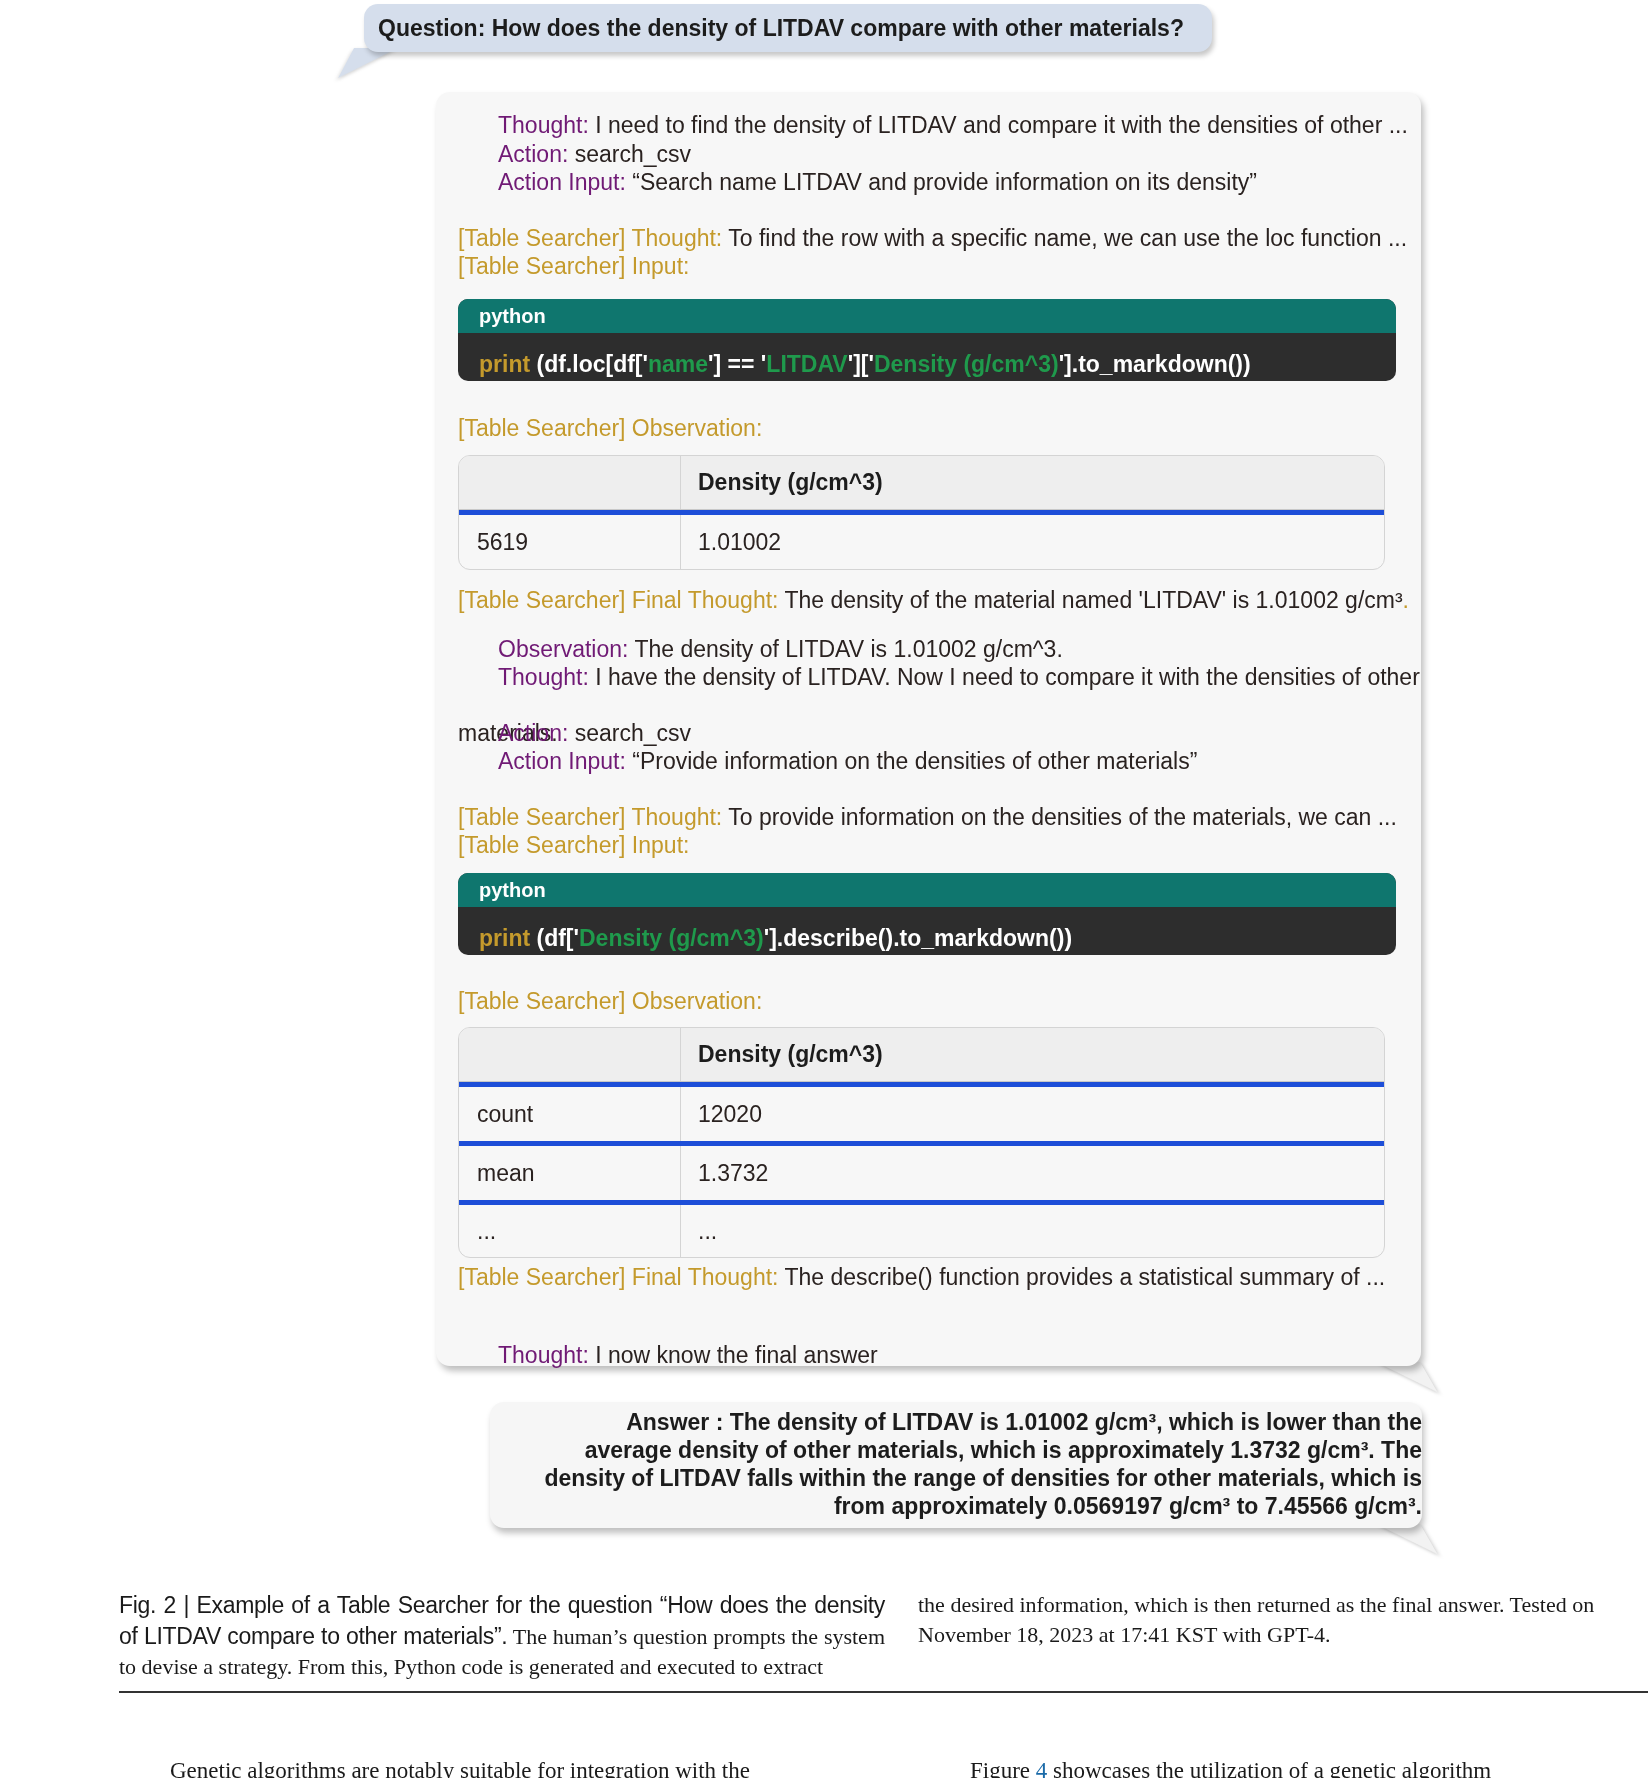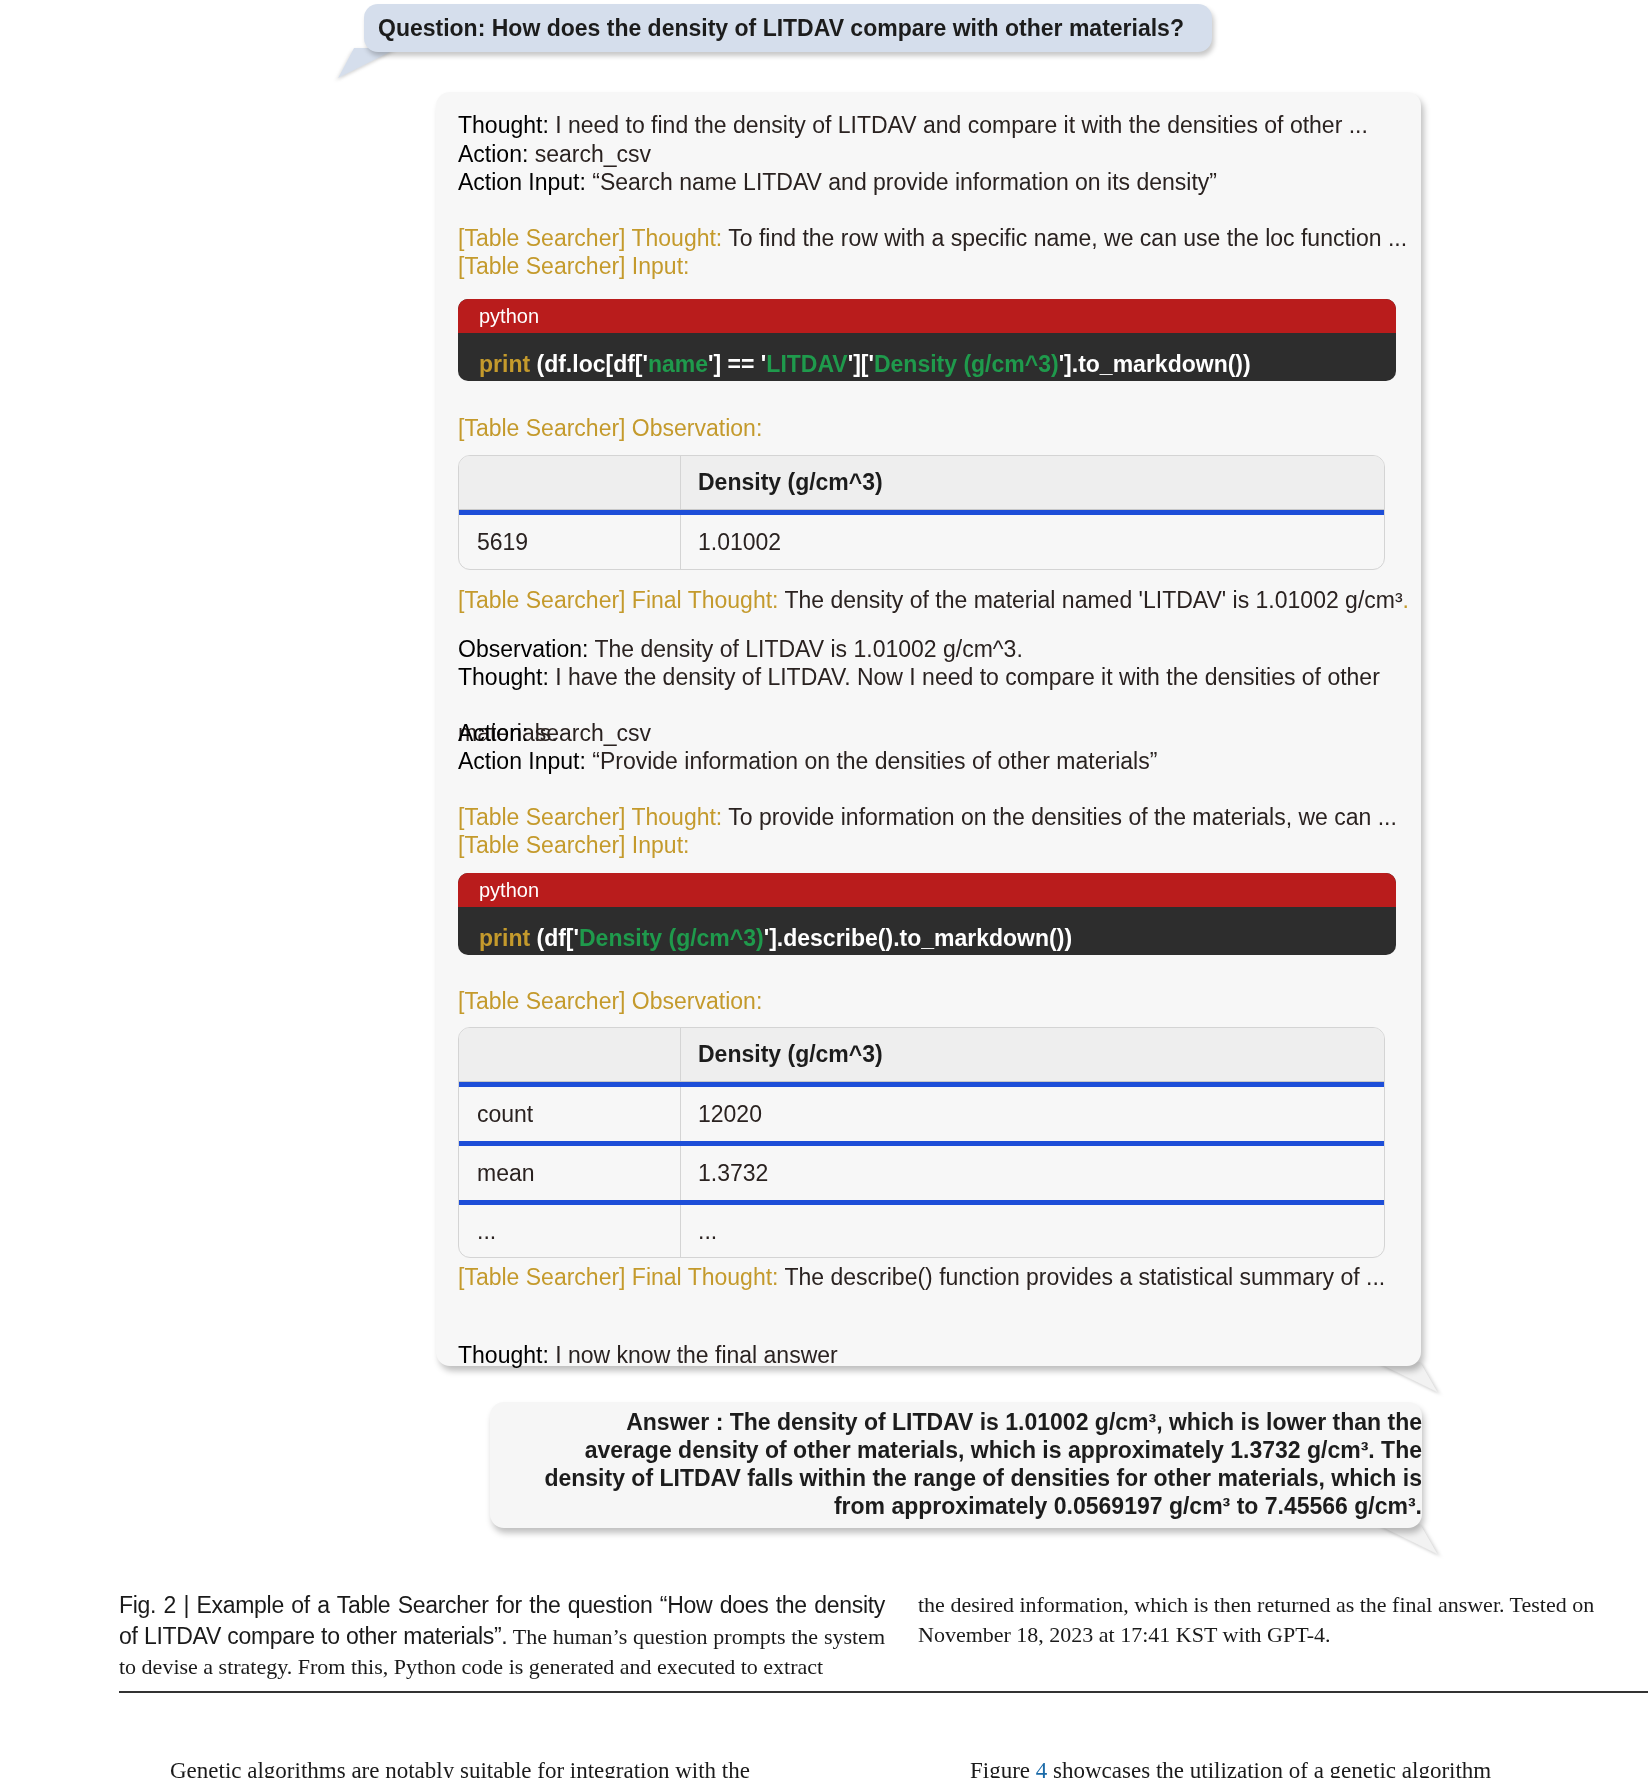--- a/index.html
+++ b/index.html
@@ -25,29 +25,29 @@
     box-shadow: 3px 5px 6px rgba(0,0,0,0.25);
   }
   .main-tail {
     position: absolute; left: 1376px; top: 1362px; width: 0; height: 0;
     border-top: 30px solid #f2f2f2; border-left: 44px solid transparent;
     transform: skewX(30deg); transform-origin: top right;
     filter: drop-shadow(1px 2px 2px rgba(0,0,0,0.2));
   }
 
   .line { position: absolute; left: 458px; font-size: 23px; white-space: nowrap; line-height: 28px; }
-  .g { color: #000000; }
+  .g { color: #701a75; margin-left: 40px; }
   .y { color: #c49a2c; }
   .t { color: #2a2220; }
 
   .code {
     position: absolute; left: 458px; width: 938px; border-radius: 10px; overflow: hidden;
     background: #2d2d2d;
   }
-  .code .hdr { background: #b91c1c; height: 34px; color: #fff; font-weight: normal; font-size: 20px; padding-left: 21px; line-height: 34px; }
+  .code .hdr { background: #0f766e; height: 34px; color: #fff; font-weight: bold; font-size: 20px; padding-left: 21px; line-height: 34px; }
   .code .body { height: 48px; color: #fff; font-weight: bold; font-size: 23px; padding-left: 21px; line-height: 63px; white-space: nowrap; }
   .code .kw { color: #c49a2c; }
   .code .str { color: #1f9a4c; }
 
   .tbl {
     position: absolute; left: 458px; width: 925px; border: 1px solid #d4d4d4; border-radius: 12px; overflow: hidden;
     background: #f7f7f7; font-size: 23px;
   }
   .tbl .row { display: flex; height: 54px; border-top: 5px solid #1d4ed8; align-items: center; }
   .tbl .row:first-child { border-top: none; }

